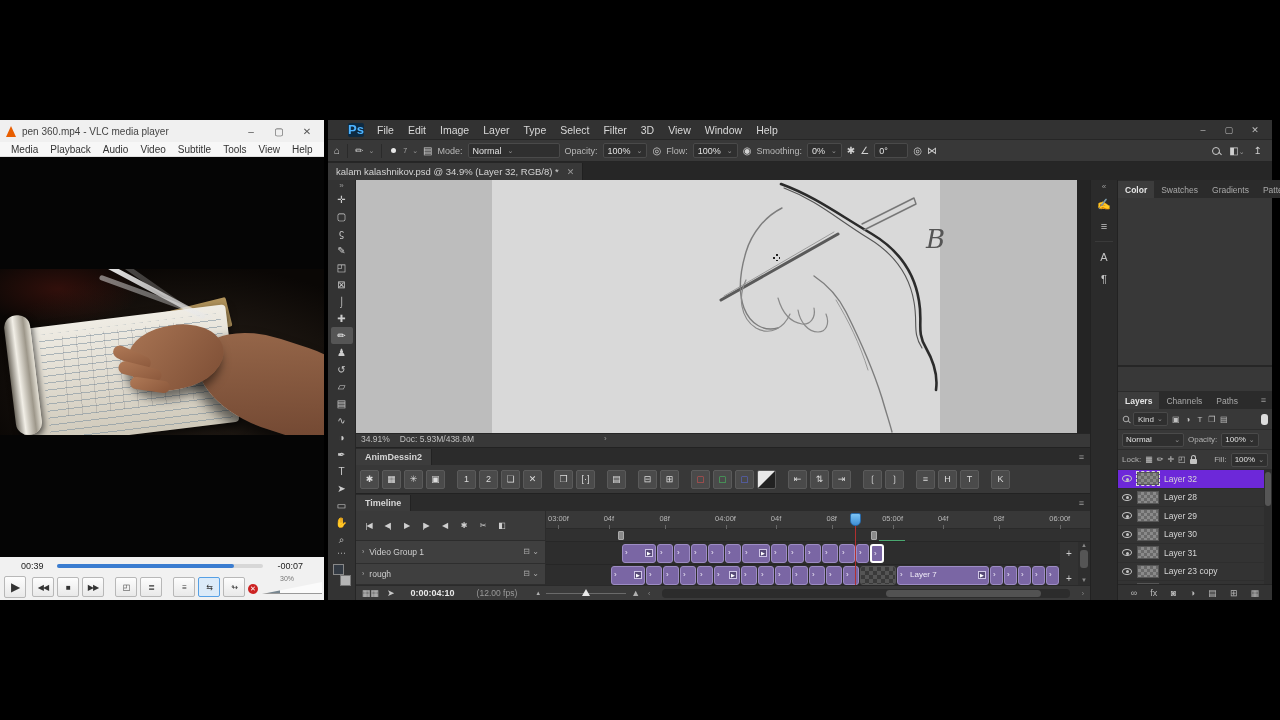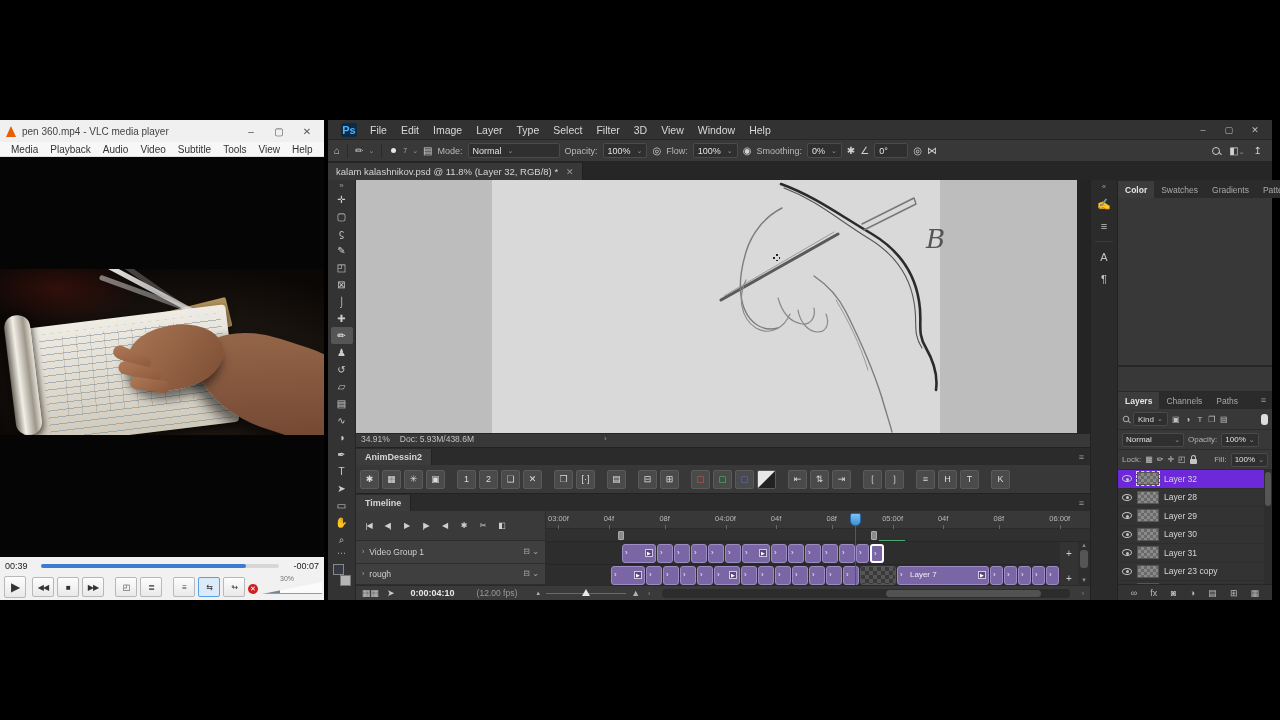--- a/index.html
+++ b/index.html
@@ -32,40 +32,40 @@
     background: repeating-linear-gradient(92deg, transparent 0 6px, rgba(70,75,90,.35) 6px 7px, transparent 7px 14px); opacity:.5; }
   .hand-arm { position:absolute; right:-30px; top:70px; width:160px; height:90px; background:linear-gradient(160deg,#9a6a4c,#6f4530); border-radius:50% 40% 30% 60%; transform:rotate(18deg); box-shadow:-6px 8px 12px rgba(0,0,0,.55); }
   .hand-palm { position:absolute; left:128px; top:56px; width:96px; height:64px; background:linear-gradient(140deg,#a87453,#7d4e35); border-radius:46% 54% 52% 48%; transform:rotate(-12deg); box-shadow:-4px 8px 10px rgba(0,0,0,.5); }
   .finger { position:absolute; background:linear-gradient(140deg,#b07a57,#8a573b); border-radius:10px; }
   .f1 { left:112px; top:82px; width:40px; height:13px; transform:rotate(24deg); }
   .f2 { left:118px; top:96px; width:44px; height:13px; transform:rotate(14deg); }
   .f3 { left:130px; top:110px; width:40px; height:12px; transform:rotate(8deg); }
   .pen-fan { position:absolute; left:92px; top:18px; width:120px; height:5px; background:linear-gradient(90deg,rgba(250,250,250,.95),rgba(230,230,230,.55)); transform:rotate(28deg); border-radius:3px; }
   .pen-fan.p2 { top:26px; left:96px; opacity:.5; transform:rotate(20deg); }
   .pen-fan.p3 { top:12px; left:90px; opacity:.3; transform:rotate(35deg); }
-  .vlc-seekrow { height:17px; background:#f1f1f1; display:flex; align-items:center; gap:6px; padding:0 5px; }
+  .vlc-seekrow { height:17px; background:#f1f1f1; display:flex; align-items:center; gap:6px; padding:0 21px; }
   .vlc-time { font-size:9px; color:#222; width:30px; }
   .vlc-time.right { text-align:right; width:34px; }
   .vlc-seek { flex:1; height:4px; background:#d7d7d7; border-radius:2px; position:relative; }
   .vlc-seek-fill { position:absolute; left:0; top:0; bottom:0; background:#3a7cd0; border-radius:2px; }
   .vlc-controls { height:26px; background:#f1f1f1; display:flex; align-items:center; padding:0 4px; gap:3px; }
   .vbtn { height:20px; min-width:22px; background:linear-gradient(#fdfdfd,#e9e9e9); border:1px solid #b8b8b8; border-radius:2px; color:#333; font-size:8px; display:flex; align-items:center; justify-content:center; letter-spacing:-1px; }
   .vbtn.play { width:30px; height:22px; font-size:12px; }
   .vbtn.toggled { border-color:#56a0e5; background:#dcebf9; }
   .vlc-gap { width:8px; }
   .vlc-right { margin-left:auto; display:flex; align-items:flex-end; gap:4px; padding-bottom:2px; }
   .mute-dot { width:10px; height:10px; border-radius:50%; background:#cc2222; color:#fff; font-size:7px; line-height:10px; text-align:center; margin-bottom:2px; }
   .volwrap { position:relative; width:62px; height:20px; }
   .vol-label { position:absolute; top:-1px; left:18px; font-size:7px; color:#777; }
   .vol-wedge { position:absolute; bottom:2px; left:0; width:60px; height:12px; clip-path:polygon(0 100%, 100% 0, 100% 100%); background:linear-gradient(to right, #76858f 30%, #fbfbfb 30%); border-bottom:1px solid #999; }
 
   
   #ps { position:absolute; left:328px; top:120px; width:944px; height:480px; background:#323232; display:flex; flex-direction:column; font-size:10px; color:#cfcfcf; }
   .ps-menubar { height:20px; display:flex; align-items:center; background:#323232; padding:0 4px; gap:0; border-bottom:1px solid #262626; }
-  .ps-logo { width:16px; height:14px; background:#0d2a42; color:#4db3ff; font-size:11px; font-weight:bold; display:flex; align-items:center; justify-content:center; border-radius:2px; margin:0 6px 0 9px; }
+  .ps-logo { width:16px; height:14px; background:#0d2a42; color:#4db3ff; font-size:13px; font-weight:bold; display:flex; align-items:center; justify-content:center; border-radius:2px; margin:0 6px 0 16px; }
   .ps-menu-item { padding:0 7px; font-size:10.5px; color:#d8d8d8; }
   .ps-winbtns { margin-left:auto; display:flex; }
   .ps-winbtn { width:26px; text-align:center; color:#bbb; font-size:9px; }
   .ps-options { height:22px; background:#383838; border-bottom:1px solid #252525; display:flex; align-items:center; padding:0 6px; gap:5px; color:#c8c8c8; }
   .opt-icon { font-size:10px; color:#d0d0d0; }
   .opt-divider { width:1px; height:14px; background:#2a2a2a; margin:0 2px; }
   .opt-label { font-size:9px; color:#b8b8b8; }
   .opt-select { background:#2f2f2f; border:1px solid #4a4a4a; border-radius:2px; height:15px; display:flex; align-items:center; padding:0 4px; gap:6px; font-size:9px; color:#e2e2e2; }
   .opt-select .chev { font-size:7px; color:#999; }
   .caret { font-size:7px; color:#999; }
@@ -349,21 +349,21 @@
       <span class="opt-icon">⋈</span>
       <span style="margin-left:auto;display:flex;align-items:center;gap:9px;padding-right:4px">
         <span class="mag-icon"></span>
         <span class="opt-icon">◧<span class="caret">⌄</span></span>
         <span class="opt-icon">↥</span>
       </span>
     </div>
 
     <div class="ps-tabrow">
       <div class="ps-doc-tab">
-        <span>kalam kalashnikov.psd @ 11.8% (Layer 32, RGB/8) *</span>
+        <span>kalam kalashnikov.psd @ 34.9% (Layer 32, RGB/8) *</span>
         <span class="tab-close">✕</span>
       </div>
     </div>
 
     <div class="ps-main">
 
       <div class="ps-tools">
         <span class="tools-chevron">»</span>
         <span id="ps-tools-list" style="display:flex;flex-direction:column;align-items:center">
             <div class="tool">✛</div>

